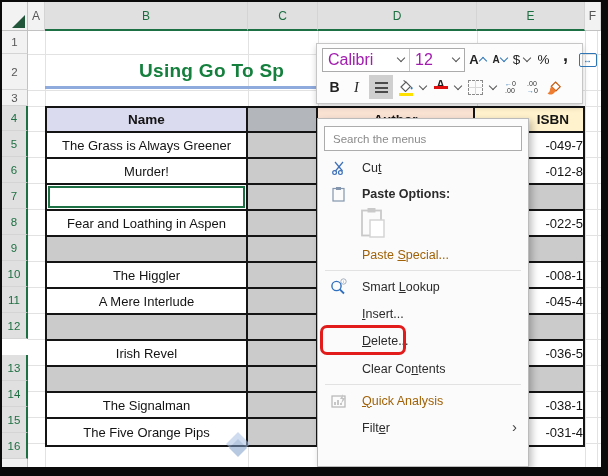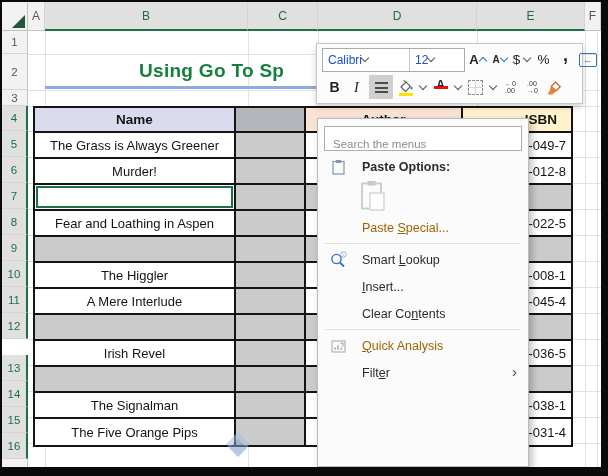--- a/index.html
+++ b/index.html
@@ -26,40 +26,40 @@
       background:#F2F2F2;border-bottom:1px solid #D4D4D4;border-right:1px solid #C2C2C2;
       box-sizing:border-box}
   .rh.sel{background:#E0E0E0;color:#1D6F42;border-right:2px solid #1D7044}
   
   .gl{position:absolute;background:#E2E2E2;z-index:1}
   
   #sheet-title{position:absolute;left:139px;top:60px;z-index:2;font-size:19px;font-weight:bold;
       color:#15803d;letter-spacing:.3px;white-space:nowrap}
   #title-underline{position:absolute;left:45px;top:86px;width:538px;height:3px;background:#8FAADC;z-index:2}
   
-  #book-table{position:absolute;left:33px;top:106px;z-index:2;display:grid;
+  #book-table{position:absolute;left:45px;top:106px;z-index:2;display:grid;
       grid-template-columns:201px 70px 157px 108px;grid-template-rows:25px repeat(12,26px);
       border:2px solid #141414;background:#fff}
   .td{display:flex;align-items:center;justify-content:center;font-size:13px;color:#141414;
       background:#fff;border-right:2px solid #141414;border-bottom:2px solid #141414;
       box-sizing:border-box;overflow:hidden;white-space:nowrap}
   .td.lastcol{border-right:none}
   .td.lastrow{border-bottom:none}
   .td.th{font-weight:bold;font-size:13.5px}
   .td.gray{background:#CBCBCB}
-  .td.isbn{justify-content:flex-end;padding-right:5px}
+  .td.isbn{justify-content:flex-end;}
   .td.isbn-h{justify-content:center;padding-left:48px}
   .td.active{box-shadow:inset 0 0 0 1px #fff, inset 0 0 0 3px #1E7145}
   
   #mini-toolbar{position:absolute;left:316px;top:43px;width:267px;height:61px;background:#FCFCFC;
       border:1px solid #C6C6C6;box-shadow:0 3px 6px rgba(0,0,0,.18);z-index:5;box-sizing:border-box;
       padding:2px 5px;display:flex;flex-direction:column;justify-content:space-around}
   .trow{display:flex;align-items:center;height:27px}
   .combo{display:flex;border:1px solid #ABABAB;height:22px;align-items:stretch;background:#fff}
-  .cfield{display:flex;align-items:center;padding:0 5px;font-size:12px;color:#1d4ed8}
+  .cfield{display:flex;align-items:center;justify-content:space-between;padding:0 5px;font-size:16px;color:#a21caf}
   .cfield.fname{width:76px;border-right:1px solid #C9C9C9}
   .cfield.fsize{width:44px}
   .chv{width:5px;height:5px;border-right:1.4px solid #555;border-bottom:1.4px solid #555;
       transform:rotate(45deg);margin-top:-3px;flex:none}
   .chv.blue{border-color:#2E75B6}
   .chv.up{transform:rotate(-135deg);margin-top:3px}
   .tbtn{display:flex;align-items:center;justify-content:center;min-width:19px;height:24px;
       margin-left:3px;font-size:13.5px;color:#222;position:relative;cursor:default}
   .tbtn.selected{background:#CFCFCF}
   .fontA{font-weight:bold;font-size:13px}
@@ -75,21 +75,21 @@
   .widthbox{width:16px;height:12px;border:1.6px solid #2E75B6;border-radius:2px;display:flex;
       align-items:center;justify-content:center;font-size:9px;color:#2E75B6;line-height:0}
   .borderbox{width:13px;height:13px;border:1px dashed #8a8a8a;
       background:linear-gradient(#D8D8D8,#D8D8D8) center/100% 1px no-repeat,
                  linear-gradient(#D8D8D8,#D8D8D8) center/1px 100% no-repeat}
   .decw{display:flex;flex-direction:column;font-size:7px;line-height:7px;color:#333;align-items:flex-start}
   .decw .arr{color:#2E75B6}
   
   #context-menu{position:absolute;left:317px;top:118px;width:212px;height:349px;background:#FBFBFB;
       border:1px solid #BBBBBB;box-shadow:3px 3px 7px rgba(0,0,0,.25);z-index:6;box-sizing:border-box}
-  .msearch{margin:7px 6px 3px;height:23px;border:1px solid #ACACAC;background:#fff;display:flex;align-items:flex-end}
+  .msearch{margin:7px 6px 3px;height:23px;border:1px solid #ACACAC;background:#fff;display:flex;align-items:center}
   .msearch input{border:none;outline:none;width:100%;font-size:11.5px;padding:0 8px;color:#444;
       font-family:"Liberation Sans",sans-serif;background:transparent}
   .msearch input::placeholder{color:#8A8A8A}
   .mi{height:27px;display:flex;align-items:center;position:relative;padding-left:44px;
       font-size:12.5px;color:#2b2b2b;cursor:default}
   .mi .ic{position:absolute;left:11px;width:19px;height:19px;display:flex;align-items:center;justify-content:center}
   .mi.bold{font-weight:bold;height:26px}
   .mi.dis{color:#a16207}
   .mi .k{text-decoration:underline}
   .pastebig{height:34px;position:relative}
@@ -316,20 +316,31 @@
       </svg>
     </span>
   </div>
 </div>
 
 <div id="context-menu">
   <div class="msearch">
     <input type="text" placeholder="Search the menus" style="">
   </div>
 
+  <div class="mi">
+    <span class="ic">
+      <svg width="16" height="16" viewBox="0 0 16 16">
+        <line x1="4" y1="2" x2="11.5" y2="11" stroke="#3E70B8" stroke-width="1.2"></line>
+        <line x1="12" y1="2" x2="4.5" y2="11" stroke="#3E70B8" stroke-width="1.2"></line>
+        <circle cx="3.6" cy="12.6" r="1.9" fill="none" stroke="#3E70B8" stroke-width="1.2"></circle>
+        <circle cx="9.4" cy="12.6" r="1.9" fill="none" stroke="#3E70B8" stroke-width="1.2"></circle>
+      </svg>
+    </span>
+    <span><span>Cu</span><span class="k">t</span><span></span></span>
+  </div>
 
 
   <div class="mi bold">
     <span class="ic">
       <svg width="15" height="16" viewBox="0 0 15 16">
         <rect x="2" y="2.5" width="11" height="12.5" fill="none" stroke="#8496AD" stroke-width="1.2"></rect>
         <rect x="5" y="1" width="5" height="3" fill="#8496AD"></rect>
       </svg>
     </span>
     <span><span>Paste Options:</span><span class="k"></span><span></span></span>
@@ -360,20 +371,24 @@
         <text x="12.7" y="5.3" font-size="5" fill="#9AA7B8" font-family="Liberation Serif,serif">i</text>
       </svg>
     </span>
     <span><span>Smart </span><span class="k">L</span><span>ookup</span></span>
   </div>
 
   <div class="mi">
     <span><span></span><span class="k">I</span><span>nsert...</span></span>
   </div>
 
+  <div class="mi" style="height:28px">
+    <span><span></span><span class="k">D</span><span>elete...</span></span>
+    <span class="redbox"></span>
+  </div>
 
   <div class="mi">
     <span><span>Clear Co</span><span class="k">n</span><span>tents</span></span>
   </div>
 
   <div class="mdiv"></div>
 
   <div class="mi dis">
     <span class="ic">
       <svg width="16" height="15" viewBox="0 0 16 15">

